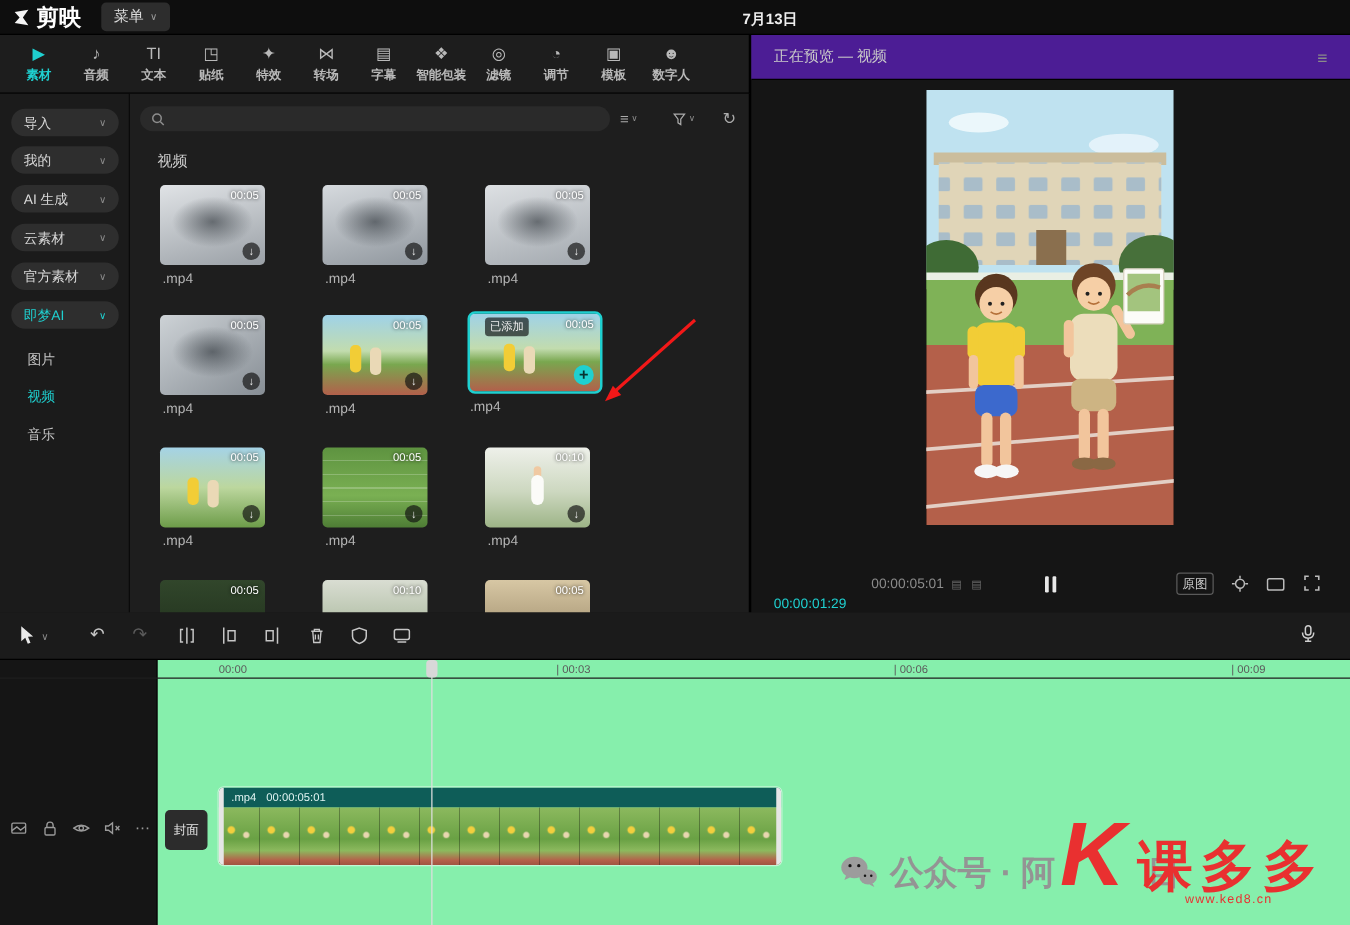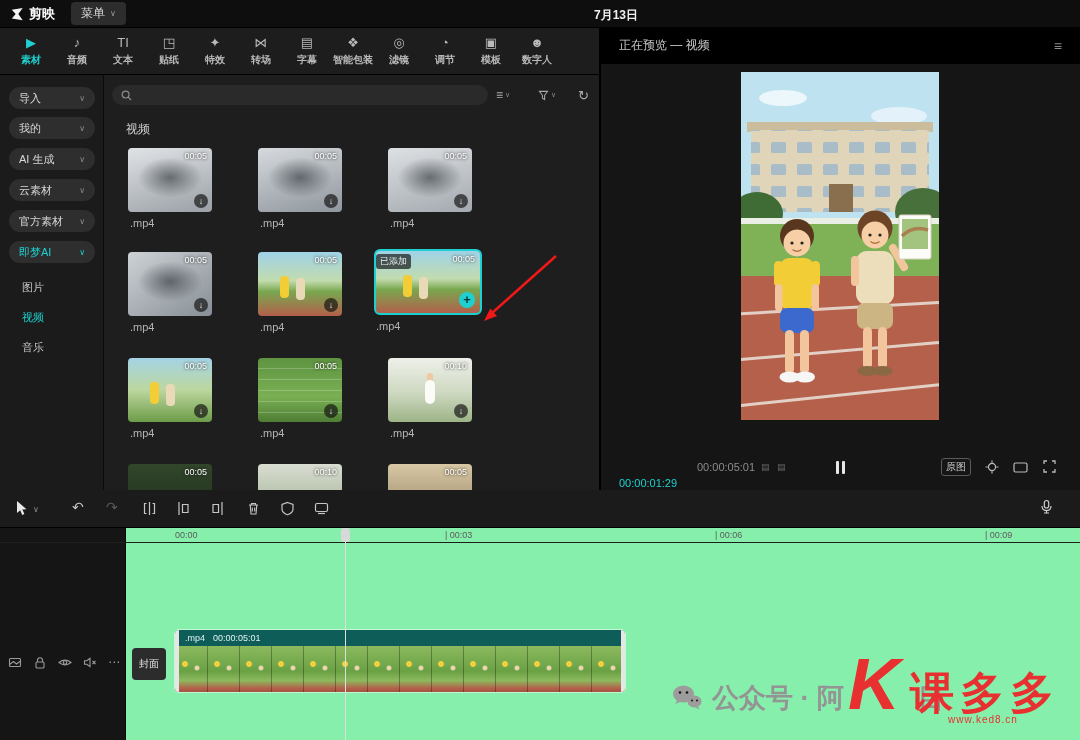--- a/index.html
+++ b/index.html
@@ -3,21 +3,21 @@
 <meta charset="utf-8">
 <style>
 *{margin:0;padding:0;box-sizing:border-box;}
 body{background:#000;}
 .app{position:relative;width:1080px;height:740px;background:#161616;overflow:hidden;
      font-family:"Liberation Sans","DejaVu Sans",sans-serif;color:#ddd;cursor:default;}
 
 
 .topbar{position:absolute;left:0;top:0;width:1080px;height:28px;background:#0e0e0e;
         border-bottom:1px solid #000;display:flex;align-items:center;}
-.logo{display:flex;align-items:center;gap:5px;padding:0 10px;font-weight:bold;font-size:13px;color:#fff;}
+.logo{display:flex;align-items:center;gap:5px;padding:0 10px;font-weight:bold;font-size:18px;color:#fff;}
 .menu-btn{margin-left:6px;background:#2d2d2d;border:none;border-radius:4px;padding:3px 10px;
           font-size:12px;color:#ddd;display:flex;align-items:center;gap:5px;cursor:pointer;
           font-family:inherit;}
 .menu-btn .chev{font-size:8px;color:#999;}
 .date{position:absolute;left:594px;top:7px;font-size:12px;font-weight:bold;color:#efefef;}
 
 
 .ribbon{position:absolute;left:0;top:28px;width:600px;height:47px;background:#1d1d1d;
         border-bottom:1px solid #000;border-right:1px solid #000;display:flex;align-items:center;padding-left:8px;}
 .ribbon-item{width:46px;display:flex;flex-direction:column;align-items:center;gap:3px;cursor:pointer;color:#b9b9b9;}
@@ -47,21 +47,21 @@
 .mi .chev{font-size:7px;color:#8a8a8a;}
 .section{position:absolute;left:22px;top:46px;font-size:12px;color:#cfcfcf;}
 .grid{position:absolute;left:0;top:0;width:100%;height:100%;}
 .g-item{position:absolute;width:84px;cursor:pointer;}
 .g-item.sel{width:112px;}
 .thumb{position:relative;width:84px;height:64px;border-radius:4px;overflow:hidden;background:#333;}
 .g-item.sel .thumb{width:108px;height:66px;border:2px solid #1fd0d0;border-radius:6px;}
 .dur{position:absolute;top:3px;right:5px;font-size:9px;color:#fff;text-shadow:0 0 3px rgba(0,0,0,.9);z-index:3;}
 .dlbtn{position:absolute;right:4px;bottom:4px;width:14px;height:14px;border-radius:50%;
        background:rgba(18,18,18,.68);color:#eee;font-size:9px;line-height:14px;text-align:center;z-index:3;}
-.added{position:absolute;left:0;top:3px;background:rgba(10,10,10,.65);color:#eee;font-size:9px;
+.added{position:absolute;left:12px;top:3px;background:rgba(10,10,10,.65);color:#eee;font-size:9px;
        padding:1px 4px;border-radius:3px;z-index:3;}
 .plusbtn{position:absolute;right:5px;bottom:5px;width:16px;height:16px;border-radius:50%;background:#1fd0d0;
          color:#073230;font-size:13px;line-height:15px;text-align:center;font-weight:bold;z-index:3;}
 .g-lbl{margin-top:5px;font-size:11px;color:#b5b5b5;padding-left:2px;}
 
 .t-v1{background:linear-gradient(165deg,#e0e3e6,#9aa0a6);}
 .t-v2{background:linear-gradient(165deg,#d6dade,#8f969d);}
 .t-v3{background:linear-gradient(165deg,#dde0e3,#a3a9af);}
 .t-v4{background:linear-gradient(145deg,#cdd2d6,#878e95);}
 .t-v5,.t-v6{background:linear-gradient(180deg,#9fd2e8 0%,#c2dcae 45%,#79a74f 62%,#b2604b 100%);}
@@ -76,21 +76,21 @@
 .cartoon::after{content:"";position:absolute;left:26%;top:38%;width:9px;height:22px;border-radius:4px;
   background:#f2cd36;box-shadow:16px 2px 0 #ead9b6;z-index:1;}
 .field::after{content:"";position:absolute;inset:0;z-index:1;
   background:repeating-linear-gradient(180deg, transparent 0 10px, rgba(255,255,255,.22) 10px 11px);}
 .girl::after{content:"";position:absolute;left:44%;top:34%;width:10px;height:24px;border-radius:5px;
   background:#fbfbf8;box-shadow:0 -9px 0 -2px #f0c9a2;z-index:1;}
 
 
 .preview{position:absolute;left:600px;top:28px;width:480px;height:462px;background:#151515;border-left:1px solid #000;}
 .pv-head{position:absolute;left:0;top:0;width:100%;height:36px;display:flex;align-items:center;
-         justify-content:space-between;padding:0 18px;font-size:12px;color:#c9c9c9;background:#000000;border-bottom:1px solid #000;}
+         justify-content:space-between;padding:0 18px;font-size:12px;color:#c9c9c9;background:#4c1d95;border-bottom:1px solid #000;}
 .burger{color:#8a8a8a;font-size:14px;cursor:pointer;}
 .video-wrap{position:absolute;left:140px;top:44px;width:198px;height:348px;background:#000;}
 .pv-ctrl{position:absolute;left:0;top:426px;width:100%;height:26px;font-size:11px;}
 .t-cur{position:absolute;left:18px;top:7px;color:#1fd0d0;margin-top:16px;}
 .t-tot{position:absolute;left:96px;top:7px;color:#8b8b8b;}
 .mini{position:absolute;top:8px;font-size:9px;color:#666;}
 .pause{position:absolute;left:230px;top:5px;width:18px;height:16px;display:flex;gap:3px;align-items:center;justify-content:center;cursor:pointer;}
 .pause i{width:3px;height:13px;background:#e8e8e8;border-radius:1px;}
 .chip{position:absolute;left:340px;top:4px;border:1px solid #5a5a5a;border-radius:3px;padding:1px 4px;
       font-size:10px;color:#ccc;cursor:pointer;}

